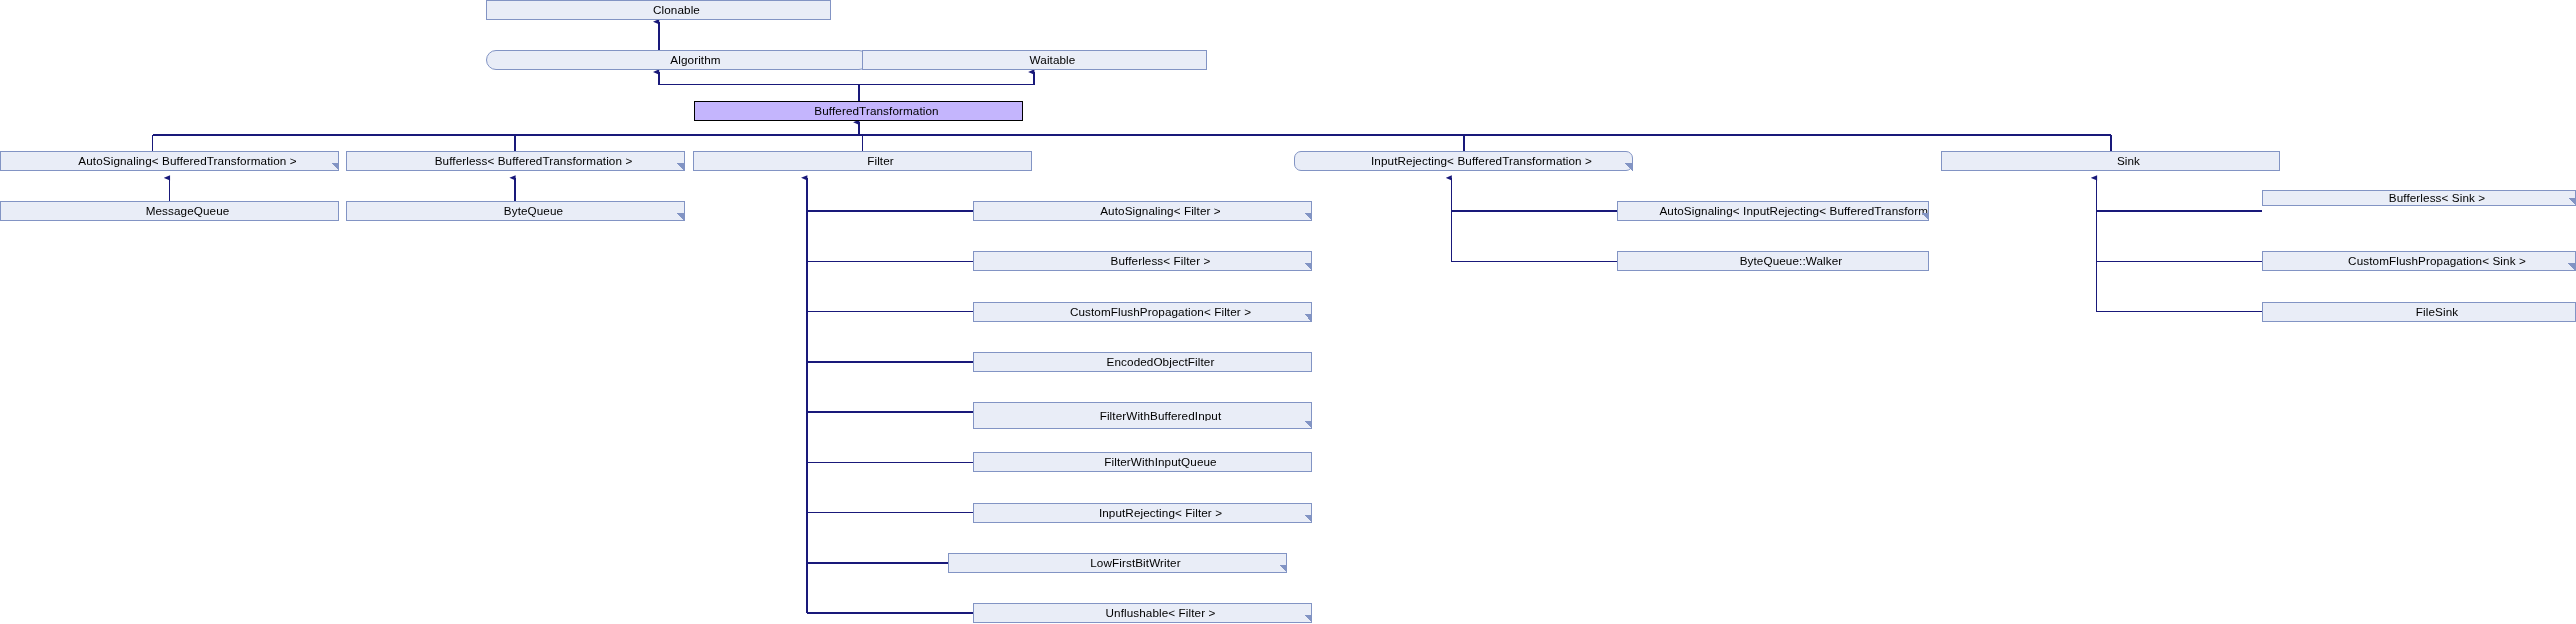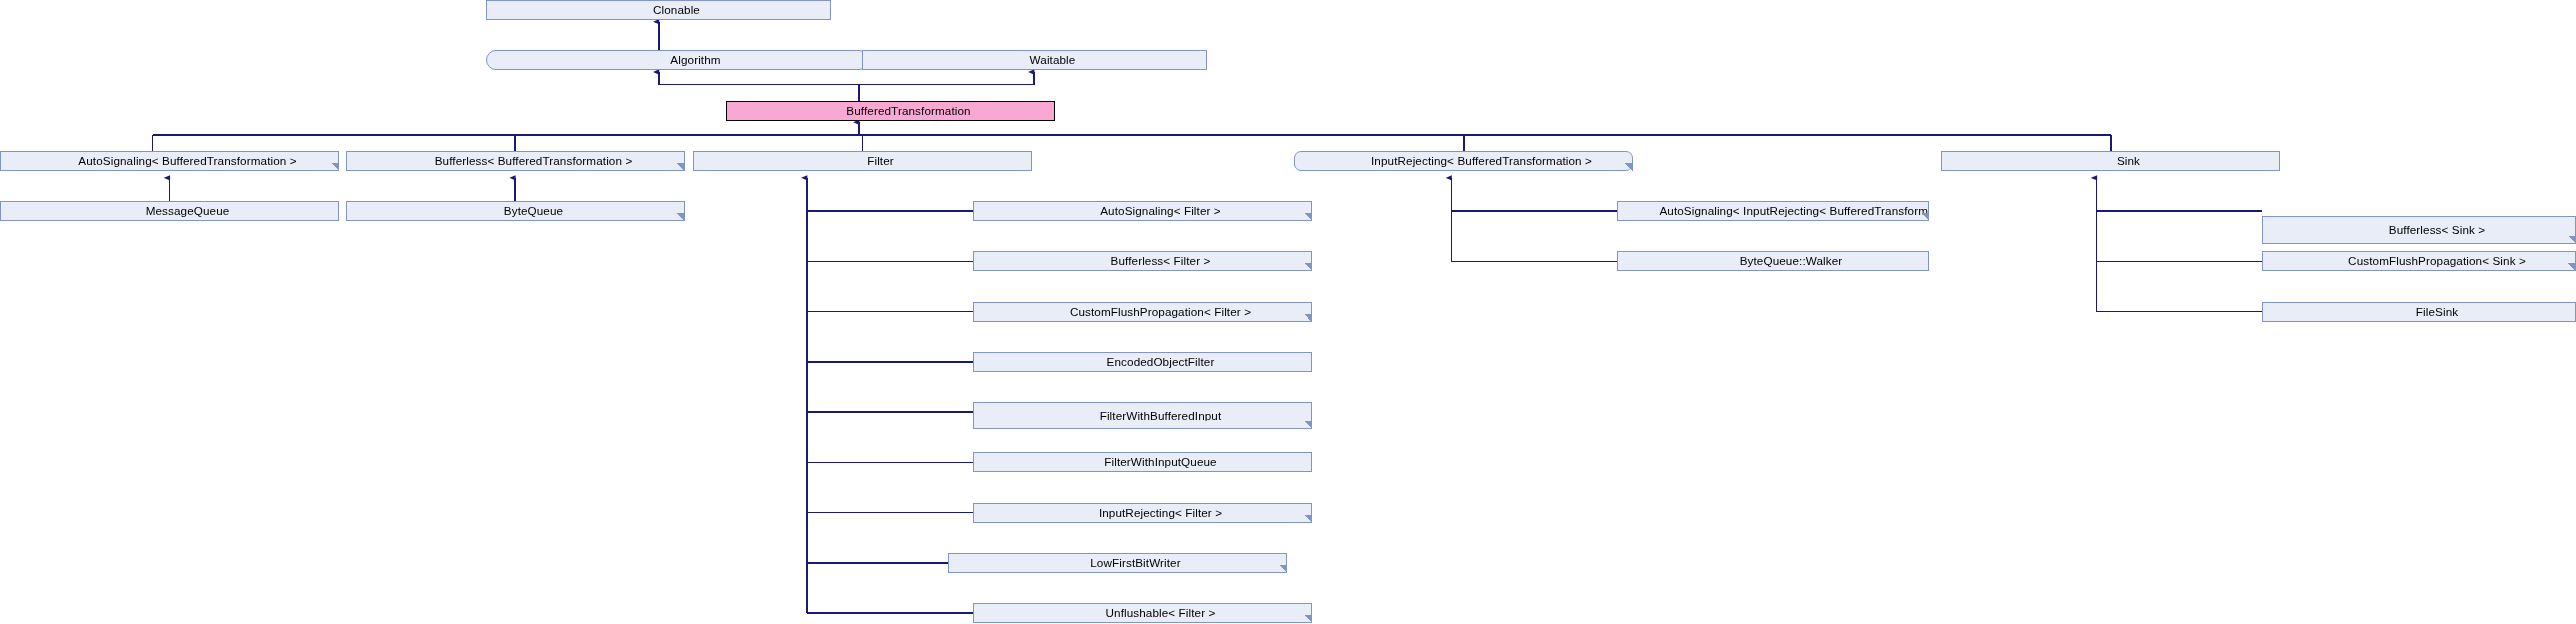--- a/index.html
+++ b/index.html
@@ -44,23 +44,22 @@
     padding-left: 36px;
   }
   .node .label {
     display: block;
     padding: 0 5.4px;
     overflow: hidden;
     text-overflow: clip;
   }
   
   .node.current {
-    background: #f9a8d4;
+    background: #c4b5fd;
     border: 0.9px solid #000000;
-    margin-left: 32px;
   }
   
   .node.tpl::after {
     content: "";
     position: absolute;
     right: -0.9px;
     bottom: -0.9px;
     width: 8px;
     height: 8px;
     background: linear-gradient(
@@ -185,21 +184,21 @@
       </div>
       <div class="node tpl" style="left: 973px; top: 603px; width: 339px; height: 20px; text-align: center;">
         <span class="label">Unflushable&lt; Filter &gt;</span>
       </div>
       <div class="node tpl" style="left: 1617px; top: 201px; width: 312px; height: 20px;">
         <span class="label">AutoSignaling&lt; InputRejecting&lt; BufferedTransformation &gt; &gt;</span>
       </div>
       <div class="node" style="left: 1617px; top: 251px; width: 312px; height: 20px;">
         <span class="label">ByteQueue::Walker</span>
       </div>
-      <div class="node tpl" style="left: 2262px; top: 216px; width: 314px; height: 28px;">
+      <div class="node tpl" style="left: 2262px; top: 190px; width: 314px; height: 16px;">
         <span class="label">Bufferless&lt; Sink &gt;</span>
       </div>
       <div class="node tpl" style="left: 2262px; top: 251px; width: 314px; height: 20px;">
         <span class="label">CustomFlushPropagation&lt; Sink &gt;</span>
       </div>
       <div class="node" style="left: 2262px; top: 302px; width: 314px; height: 20px;">
         <span class="label">FileSink</span>
       </div>
     </div>
 

